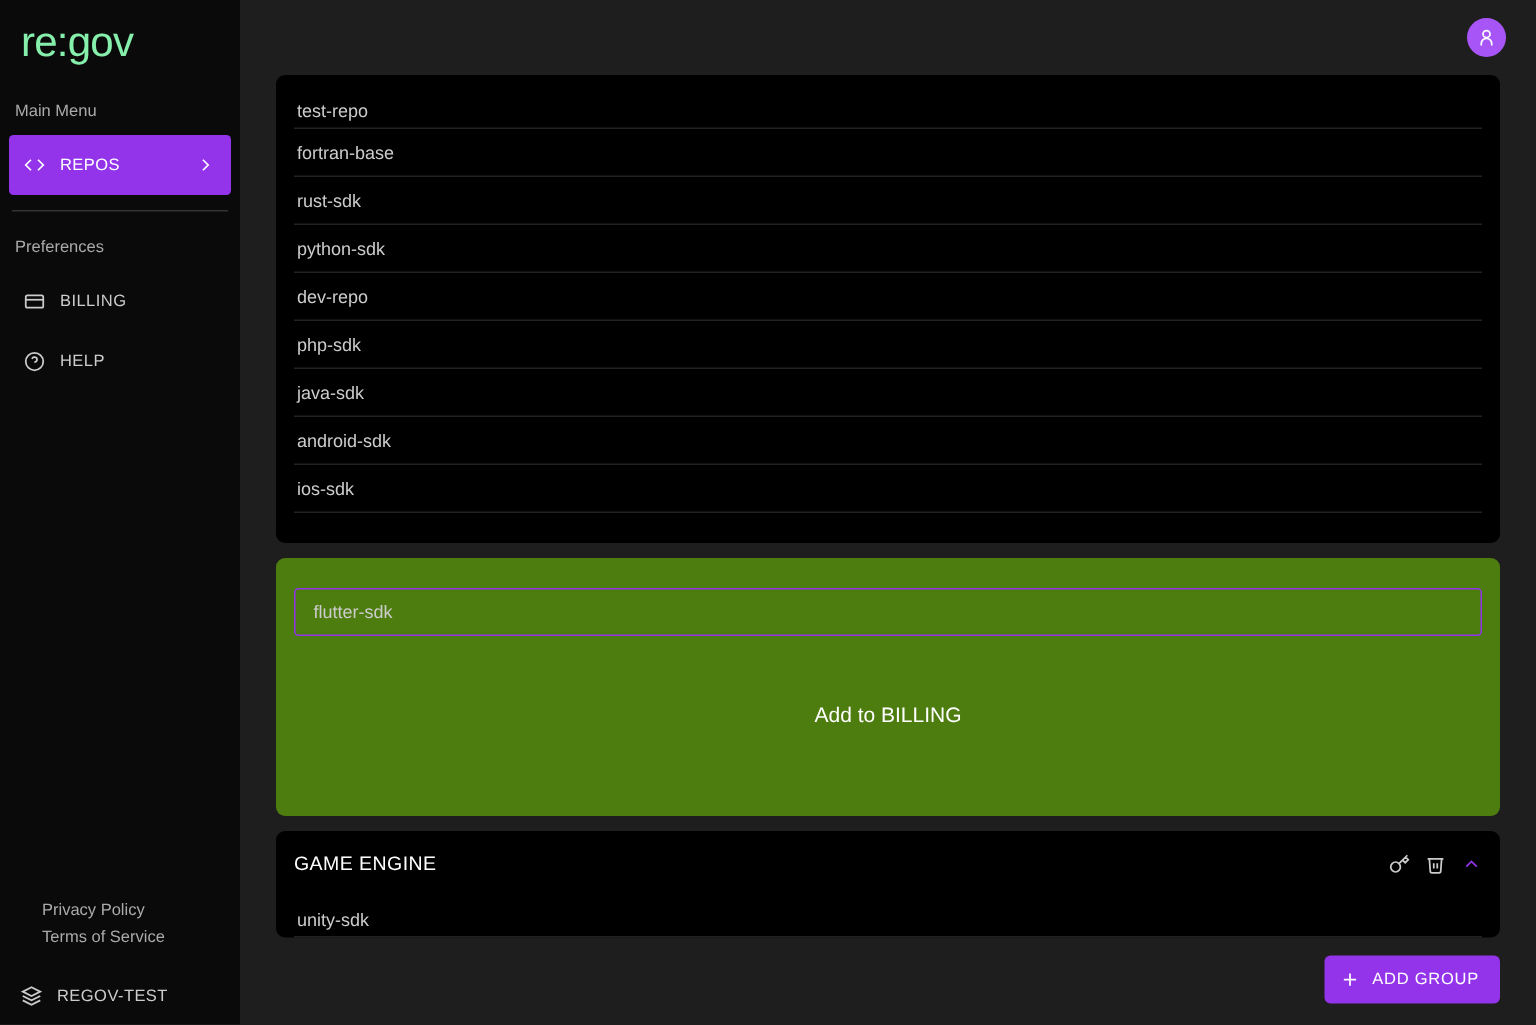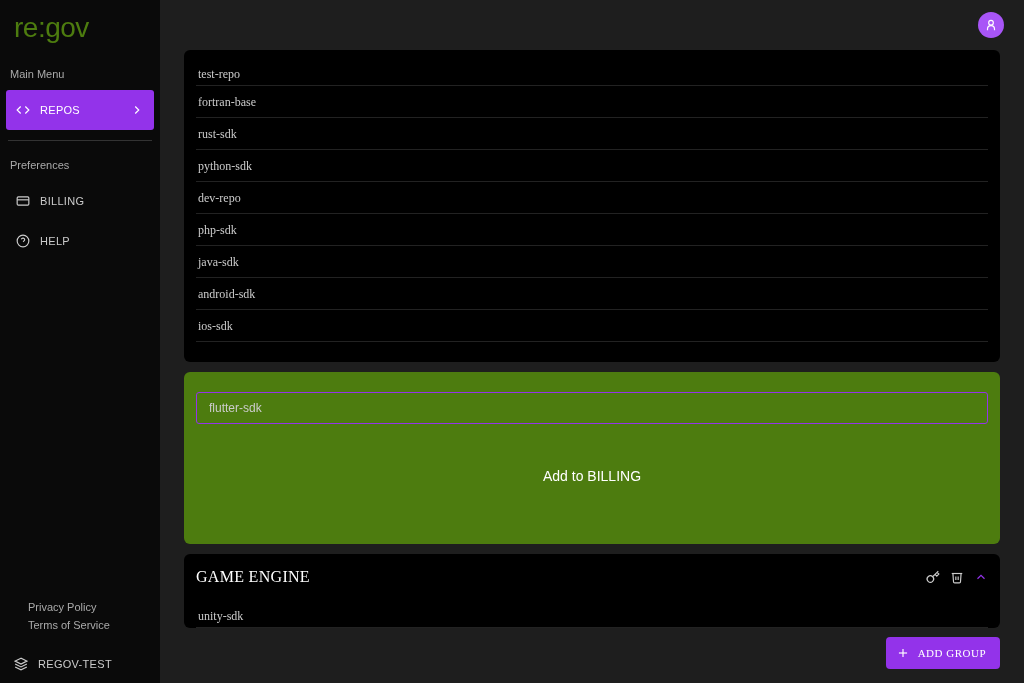--- a/index.html
+++ b/index.html
@@ -18,21 +18,21 @@
   width: 160px;
   height: 100%;
   background: #0a0a0a;
   display: flex;
   flex-direction: column;
   padding: 12px 0;
 }
 .logo {
   font-size: 28px;
   font-weight: 400;
-  color: #4d7c0f;
+  color: #86efac;
   padding: 0 14px 10px 14px;
   letter-spacing: -0.5px;
 }
 .menu-label {
   font-size: 11px;
   color: #aaa;
   padding: 14px 10px 10px 10px;
 }
 .menu-item {
   display: flex;
@@ -110,21 +110,20 @@
 .content {
   padding: 0 24px;
   height: calc(100% - 50px);
   overflow-y: auto;
 }
 .card {
   background: #000;
   border-radius: 6px;
   margin-bottom: 10px;
   padding: 0;
-  font-family: Liberation Serif, serif;
 }
 .repo-row {
   height: 32px;
   line-height: 32px;
   font-size: 12px;
   color: #ccc;
   border-bottom: 1px solid #222;
   padding: 0 0 0 2px;
   margin: 0 12px;
 }
@@ -153,21 +152,21 @@
   color: #fff;
   margin-top: 44px;
 }
 .group-header {
   display: flex;
   align-items: center;
   justify-content: space-between;
   padding: 14px 12px 10px 12px;
 }
 .group-title {
-  font-size: 16px;
+  font-size: 13px;
   font-weight: 500;
   letter-spacing: 0.3px;
 }
 .group-actions {
   display: flex;
   gap: 10px;
   align-items: center;
 }
 .group-actions .icon { cursor: pointer; color: #ccc; }
 .add-group-btn {
@@ -179,21 +178,20 @@
   border: none;
   border-radius: 4px;
   height: 32px;
   padding: 0 14px 0 10px;
   font-size: 11px;
   letter-spacing: 0.5px;
   display: flex;
   align-items: center;
   gap: 8px;
   cursor: pointer;
-  font-family: Liberation Serif, serif;
 }
 svg { width: 14px; height: 14px; }
 .chevron-up svg { stroke: #9333ea; }
 </style>
 </head>
 <body>
 
 <div class="sidebar">
   <div class="logo">re:gov</div>
   <div class="menu-label">Main Menu</div>

